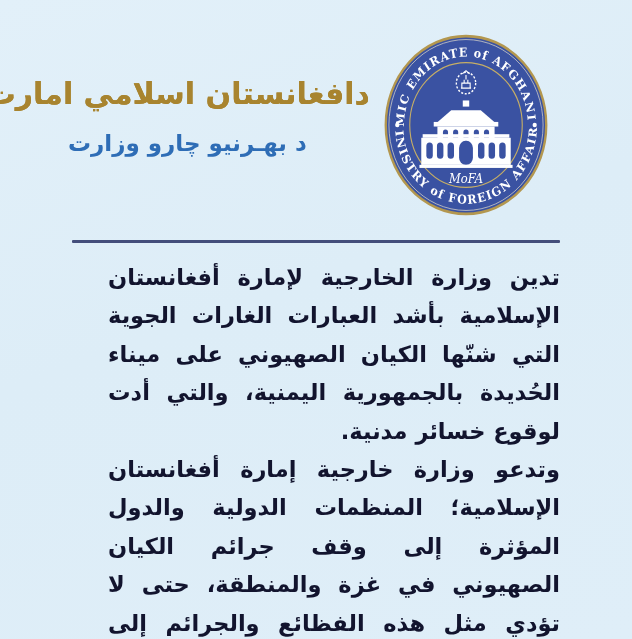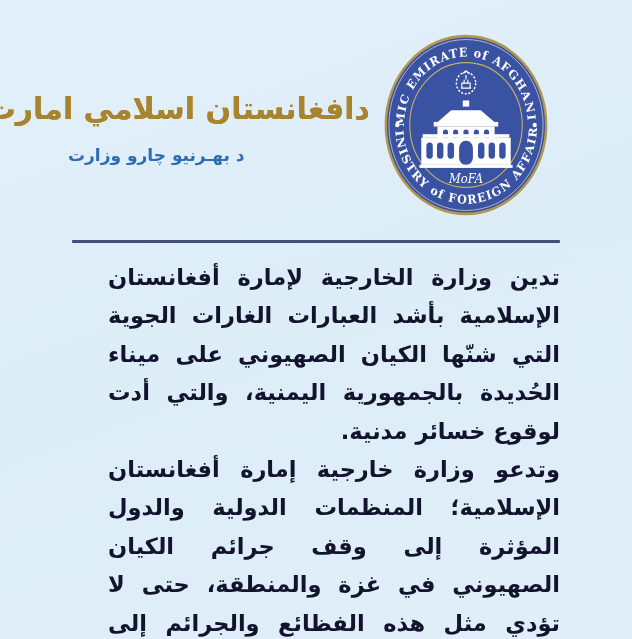--- a/index.html
+++ b/index.html
@@ -11,40 +11,40 @@
   .page {
     position: relative;
     width: 632px;
     height: 639px;
     background: linear-gradient(160deg, #e2f0f9 0%, #ddedf7 45%, #dfeef8 100%);
   }
 
   
   .brand {
     position: absolute;
-    top: 81px;
+    top: 66px;
     right: 262px;
     width: 302px;
     text-align: right;
     direction: rtl;
   }
   .calligraphy {
     color: #a8842f;
     font-size: 30px;
     font-weight: bold;
     line-height: 56px;
     white-space: nowrap;
     text-align: center;
     text-shadow: 0 0 0.6px #a8842f;
     letter-spacing: 1px;
   }
   .subtitle {
     margin-top: 8px;
     color: #2e6db6;
-    font-size: 17px;
+    font-size: 23px;
     font-weight: bold;
     text-align: left;
     direction: rtl;
     white-space: nowrap;
   }
   .seal-wrap {
     position: absolute;
     top: 33px;
     left: 383px;
     width: 166px;

